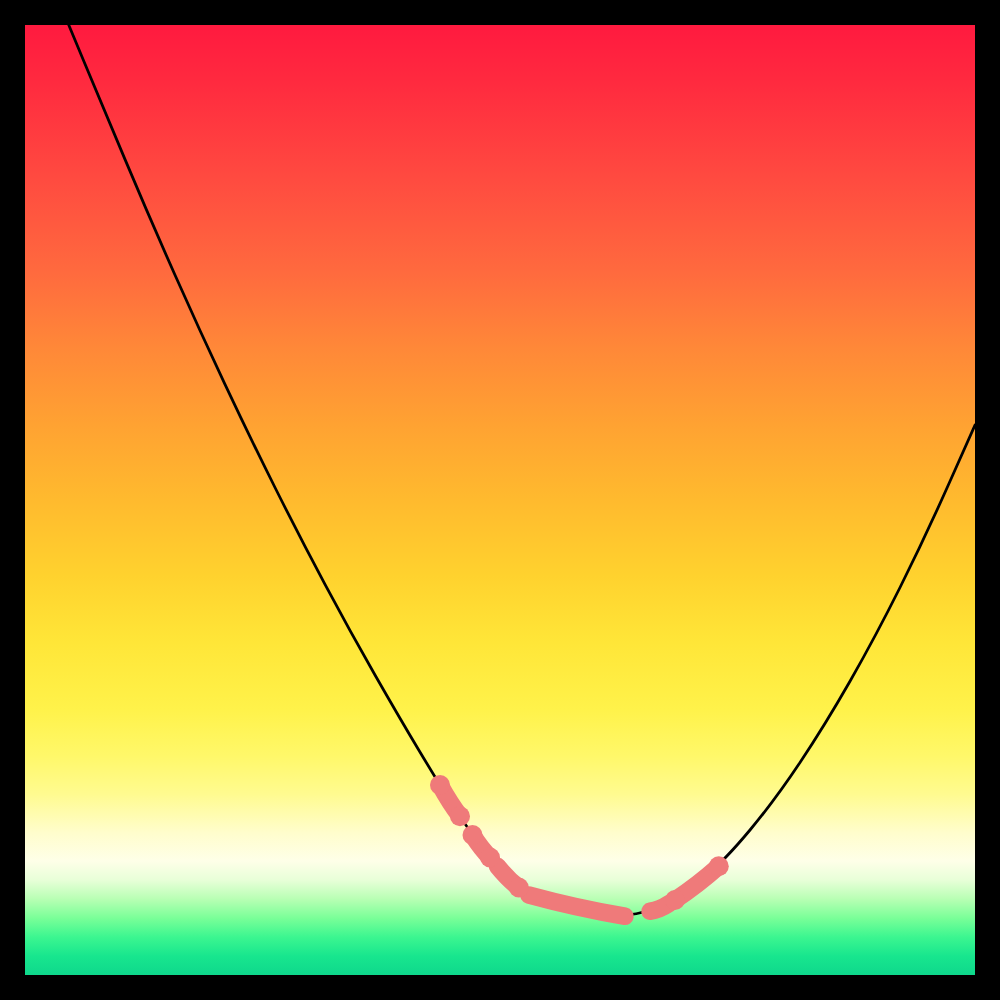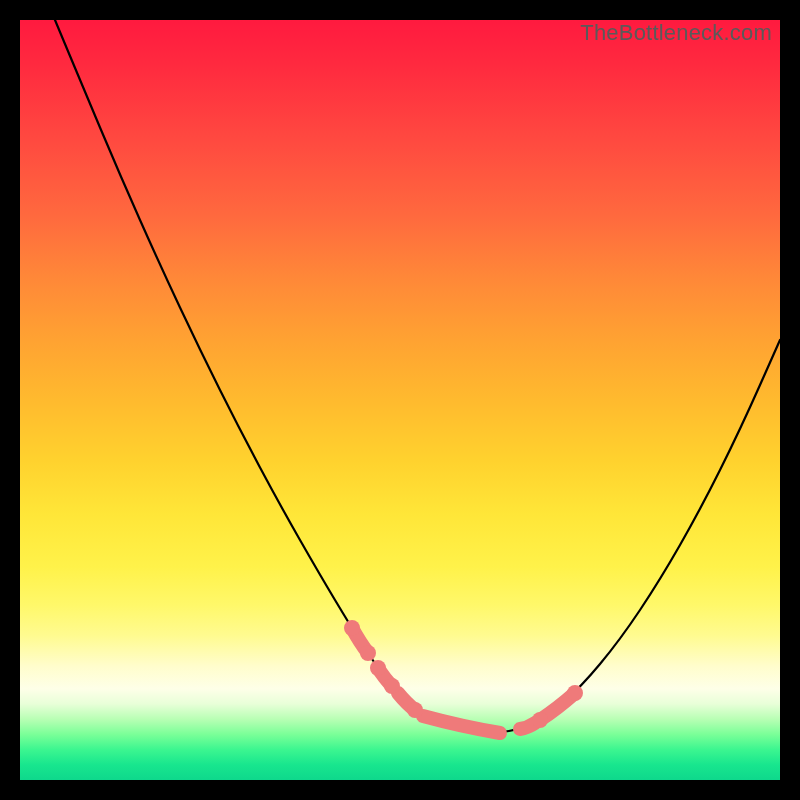--- a/index.html
+++ b/index.html
@@ -74,21 +74,20 @@
   }
   .curve circle.dot {
     fill: #ef7a7a;
   }
 </style>
 </head>
 <body>
 
 <div class="frame">
 
-  <div class="watermark">TheBottleneck.com</div>
 
   <svg class="curve" viewBox="0 0 760 760" preserveAspectRatio="none">
     <path class="main" d="M 35 0 Q 35 0 47.5 30 Q 60 60 80 107.5 Q 100 155 120 200 Q 140 245 160 287.5 Q 180 330 200 370 Q 220 410 240 447.5 Q 260 485 280 520 Q 300 555 315 580 Q 330 605 341 622.5 Q 352 640 362 652.5 Q 372 665 382 675 Q 392 685 402 692.5 Q 412 700 422 704.5 Q 432 709 443.5 711 Q 455 713 466.5 713 Q 478 713 489 711 Q 500 709 515 701 Q 530 693 545 680.5 Q 560 668 580 644 Q 600 620 620 590 Q 640 560 660 525 Q 680 490 700 450 Q 720 410 740 365 T 760 320"></path>
     <g>
         <path class="pink" d="M 332 608 Q 340 622.5 348 633"></path>
         <path class="pink" d="M 358 648 Q 365 659 372 666"></path>
         <path class="pink" d="M 378 673 Q 386.5 683.5 395 690"></path>
         <path class="pink" d="M 403 696 Q 441.5 706.5 480 713"></path>
         <path class="pink" d="M 500 709 Q 507.5 708 515 703"></path>
         <path class="pink" d="M 520 700 Q 537.5 688.5 555 673"></path>

